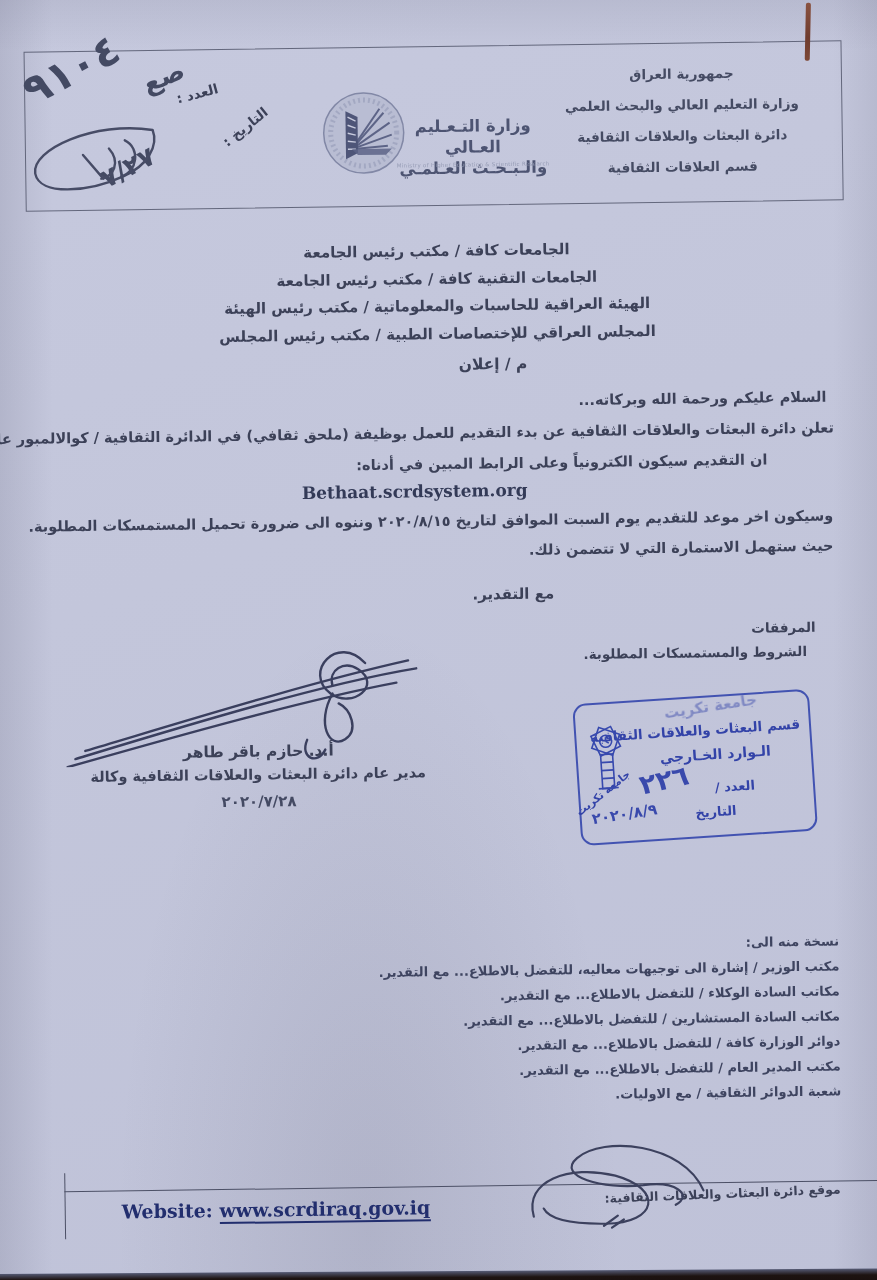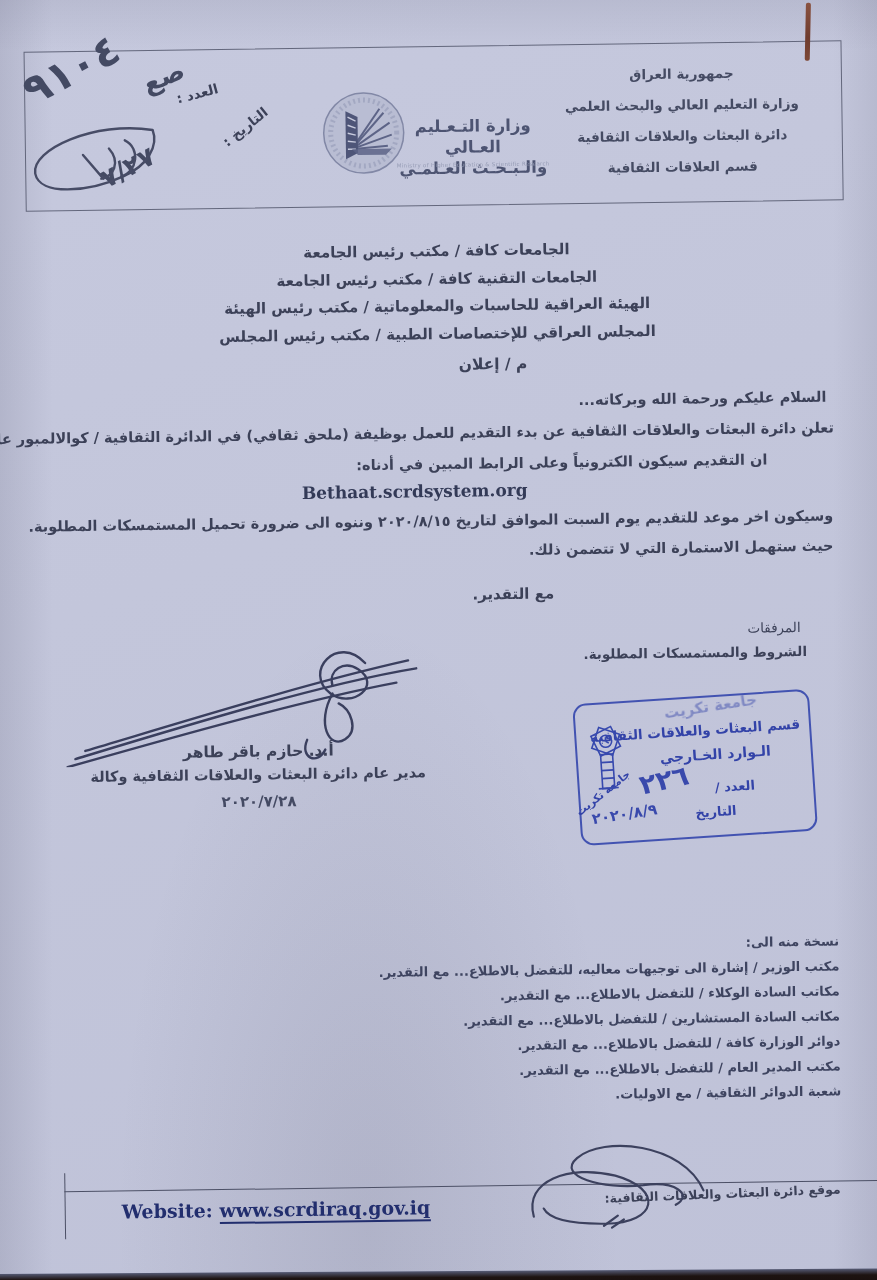--- a/index.html
+++ b/index.html
@@ -37,21 +37,21 @@
   .subject{left:380px;top:356px;width:230px;text-align:center;font-size:15.5px;font-weight:700;}
 
   
   .salutation{right:49px;top:394px;font-size:14.5px;font-weight:600;}
   .bline1{right:42px;top:425px;font-size:14.5px;font-weight:700;white-space:nowrap;}
   .bline2{right:109px;top:456px;font-size:14.5px;font-weight:700;}
   .blink{left:300px;top:481px;width:230px;text-align:center;font-family:"DejaVu Serif",serif;font-weight:700;font-size:17px;color:#333a57;}
   .bline3{right:44px;top:513px;font-size:14.5px;font-weight:700;white-space:nowrap;}
   .bline4{right:44px;top:543px;font-size:14.5px;font-weight:700;}
   .closing{right:324px;top:586px;font-size:15px;font-weight:700;}
-  .attach1{right:78px;top:624px;font-size:13.5px;font-weight:400;}
+  .attach1{right:63px;top:624px;font-size:13.5px;font-weight:700;}
   .attach2{right:72px;top:648px;font-size:13.5px;font-weight:600;}
 
   
   .sig-svg{left:58px;top:642px;}
   .sig-name{left:130px;top:740px;width:250px;text-align:center;font-size:15.5px;font-weight:700;}
   .sig-title{left:72px;top:764px;width:365px;text-align:center;font-size:14.5px;font-weight:700;}
   .sig-date{left:130px;top:790px;width:250px;text-align:center;font-size:15px;font-weight:600;}
 
   
   .stamp{left:573px;top:700px;width:237px;height:142px;transform:rotate(-3deg);color:#3242a6;}

